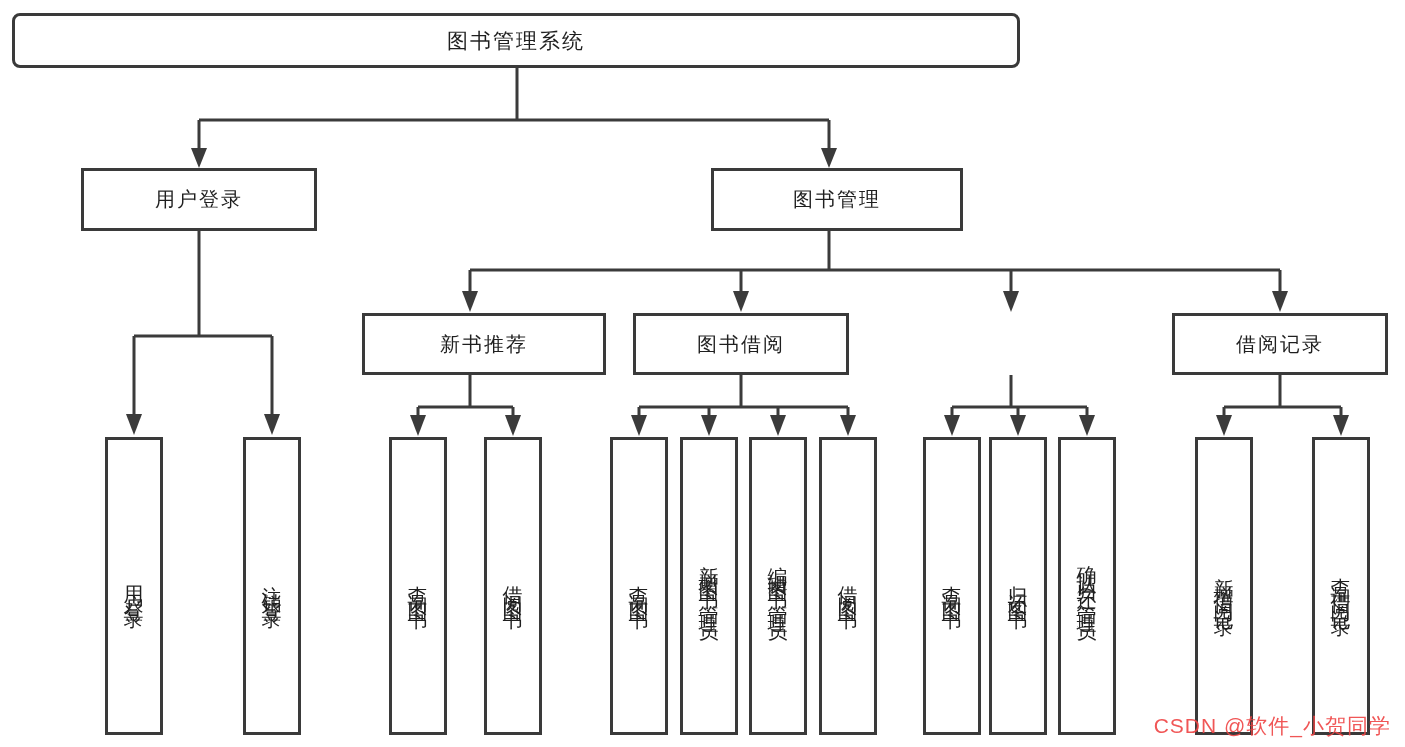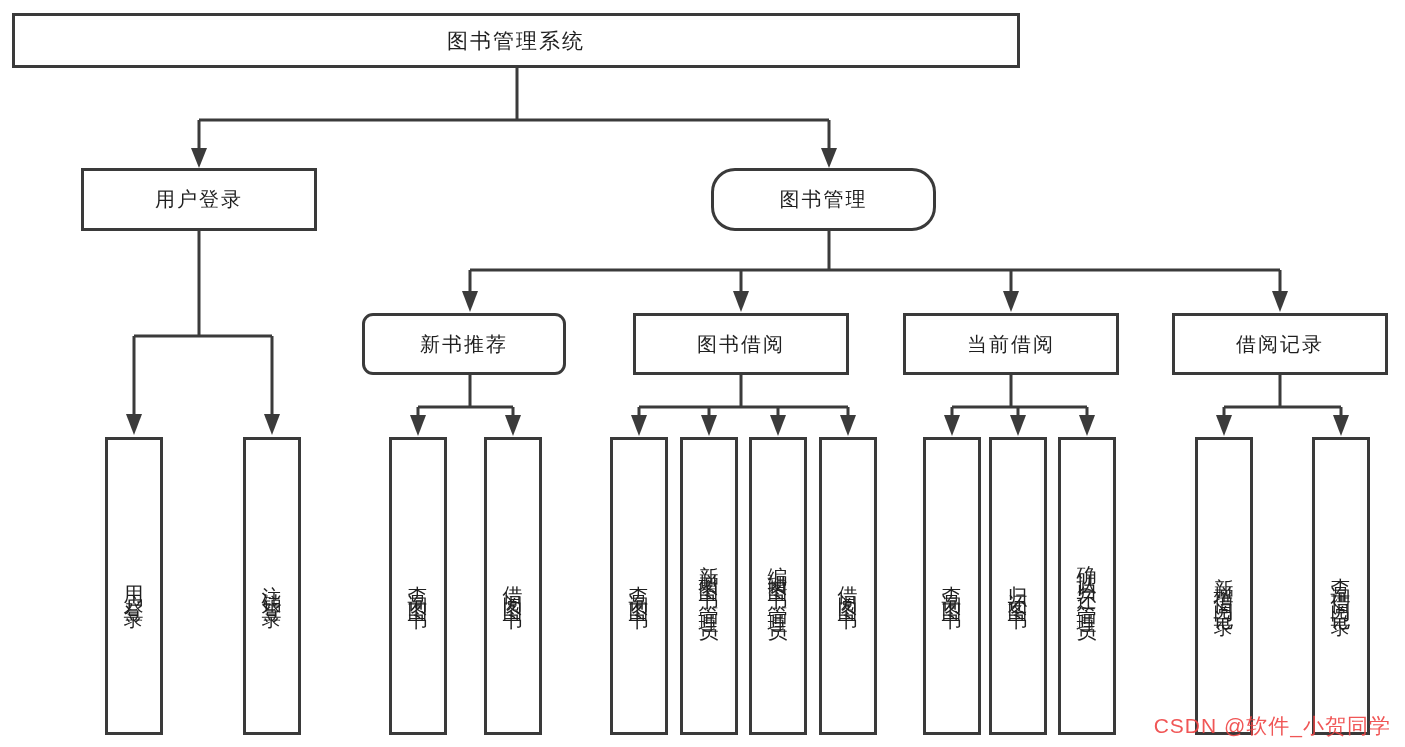--- a/index.html
+++ b/index.html
@@ -94,28 +94,27 @@
       <polygon points="770,415 786,415 778,436"></polygon>
       <polygon points="840,415 856,415 848,436"></polygon>
       <polygon points="944,415 960,415 952,436"></polygon>
       <polygon points="1010,415 1026,415 1018,436"></polygon>
       <polygon points="1079,415 1095,415 1087,436"></polygon>
       <polygon points="1216,415 1232,415 1224,436"></polygon>
       <polygon points="1333,415 1349,415 1341,436"></polygon>
     </g>
   </svg>
 
-  <div class="node root-box" style="left:12px; top:13px; width:1008px; height:55px;">图书管理系统</div>
+  <div class="node root-box" style="left:12px; top:13px; width:1008px; height:55px;border-radius:8px;">图书管理系统</div>
 
   <div class="node" style="left:81px; top:168px; width:236px; height:63px;">用户登录</div>
-  <div class="node" style="left:711px; top:168px; width:225px; height:63px;border-radius:24px;">图书管理</div>
+  <div class="node" style="left:711px; top:168px; width:252px; height:63px;">图书管理</div>
 
-  <div class="node" style="left:362px; top:313px; width:204px; height:62px;border-radius:11px;">新书推荐</div>
+  <div class="node" style="left:362px; top:313px; width:244px; height:62px;">新书推荐</div>
   <div class="node" style="left:633px; top:313px; width:216px; height:62px;text-align:center;">图书借阅</div>
-  <div class="node" style="left:903px; top:313px; width:216px; height:62px;">当前借阅</div>
   <div class="node" style="left:1172px; top:313px; width:216px; height:62px;">借阅记录</div>
 
   <div class="node leaf" style="left:105px; top:437px; width:58px; height:298px;">用户登录</div>
   <div class="node leaf" style="left:243px; top:437px; width:58px; height:298px;">注销登录</div>
 
   <div class="node leaf" style="left:389px; top:437px; width:58px; height:298px;">查询图书</div>
   <div class="node leaf" style="left:484px; top:437px; width:58px; height:298px;">借阅图书</div>
 
   <div class="node leaf" style="left:610px; top:437px; width:58px; height:298px;">查询图书</div>
   <div class="node leaf" style="left:680px; top:437px; width:58px; height:298px;">新增图书（管理员）</div>

